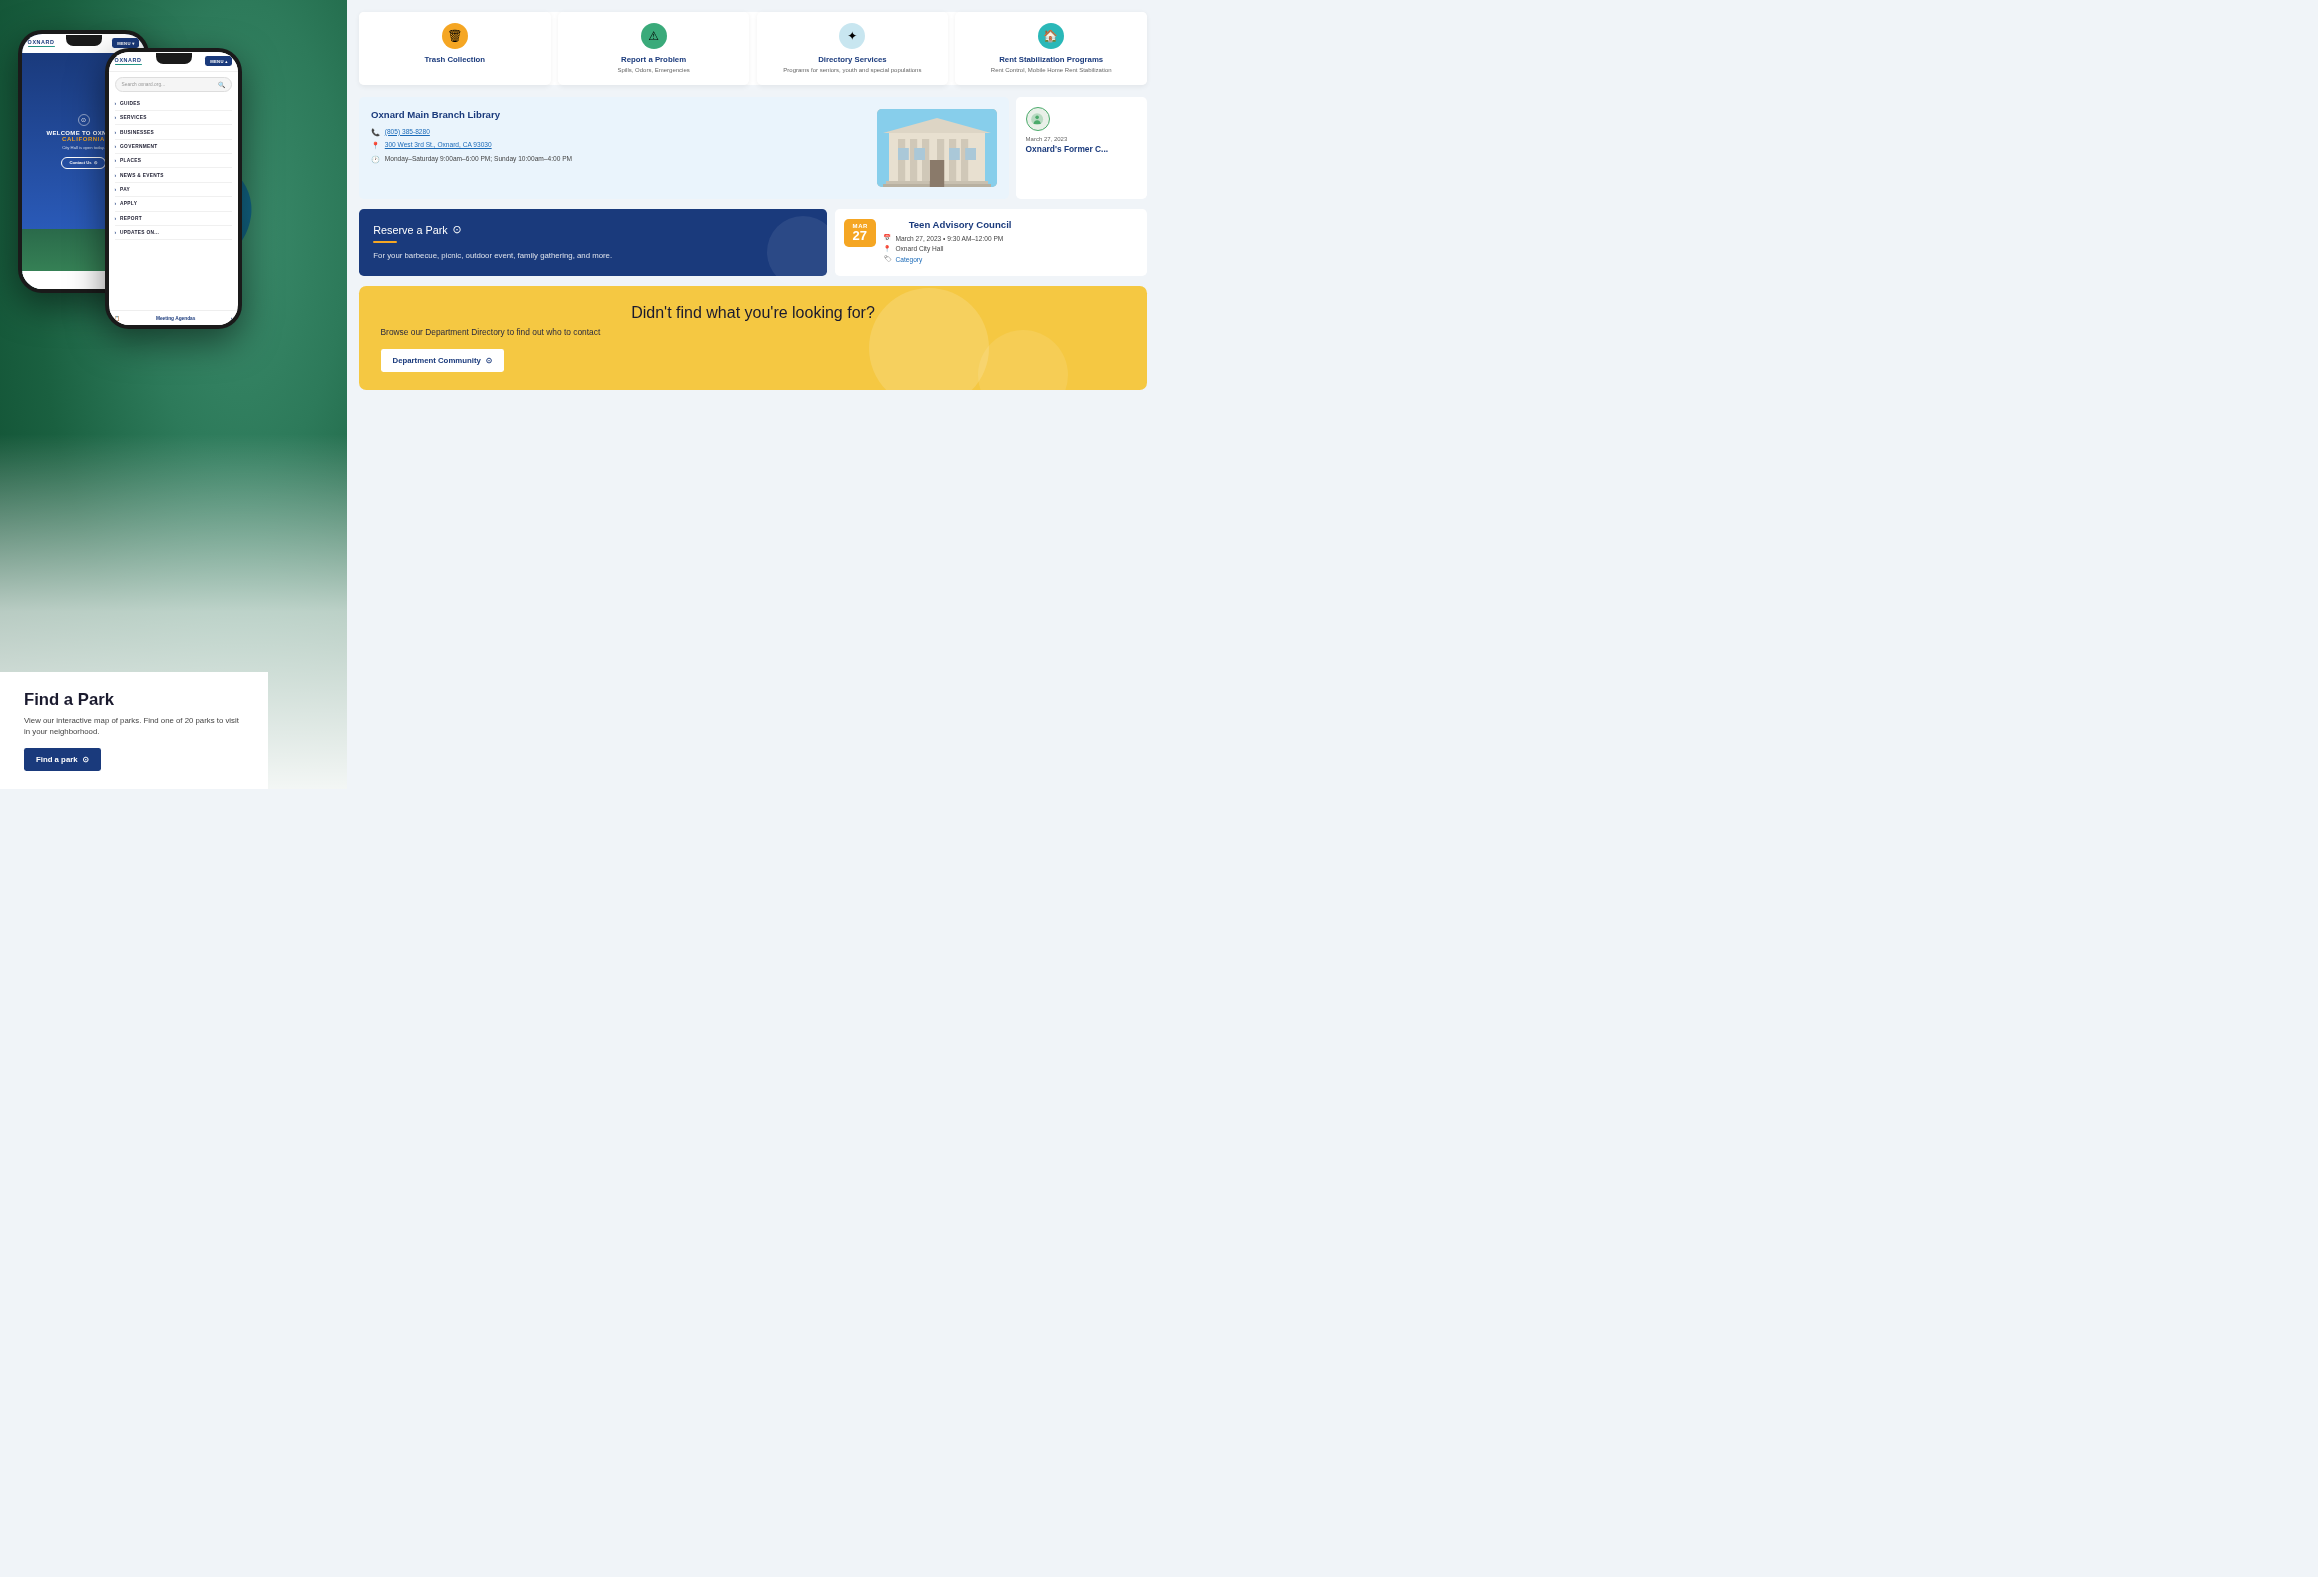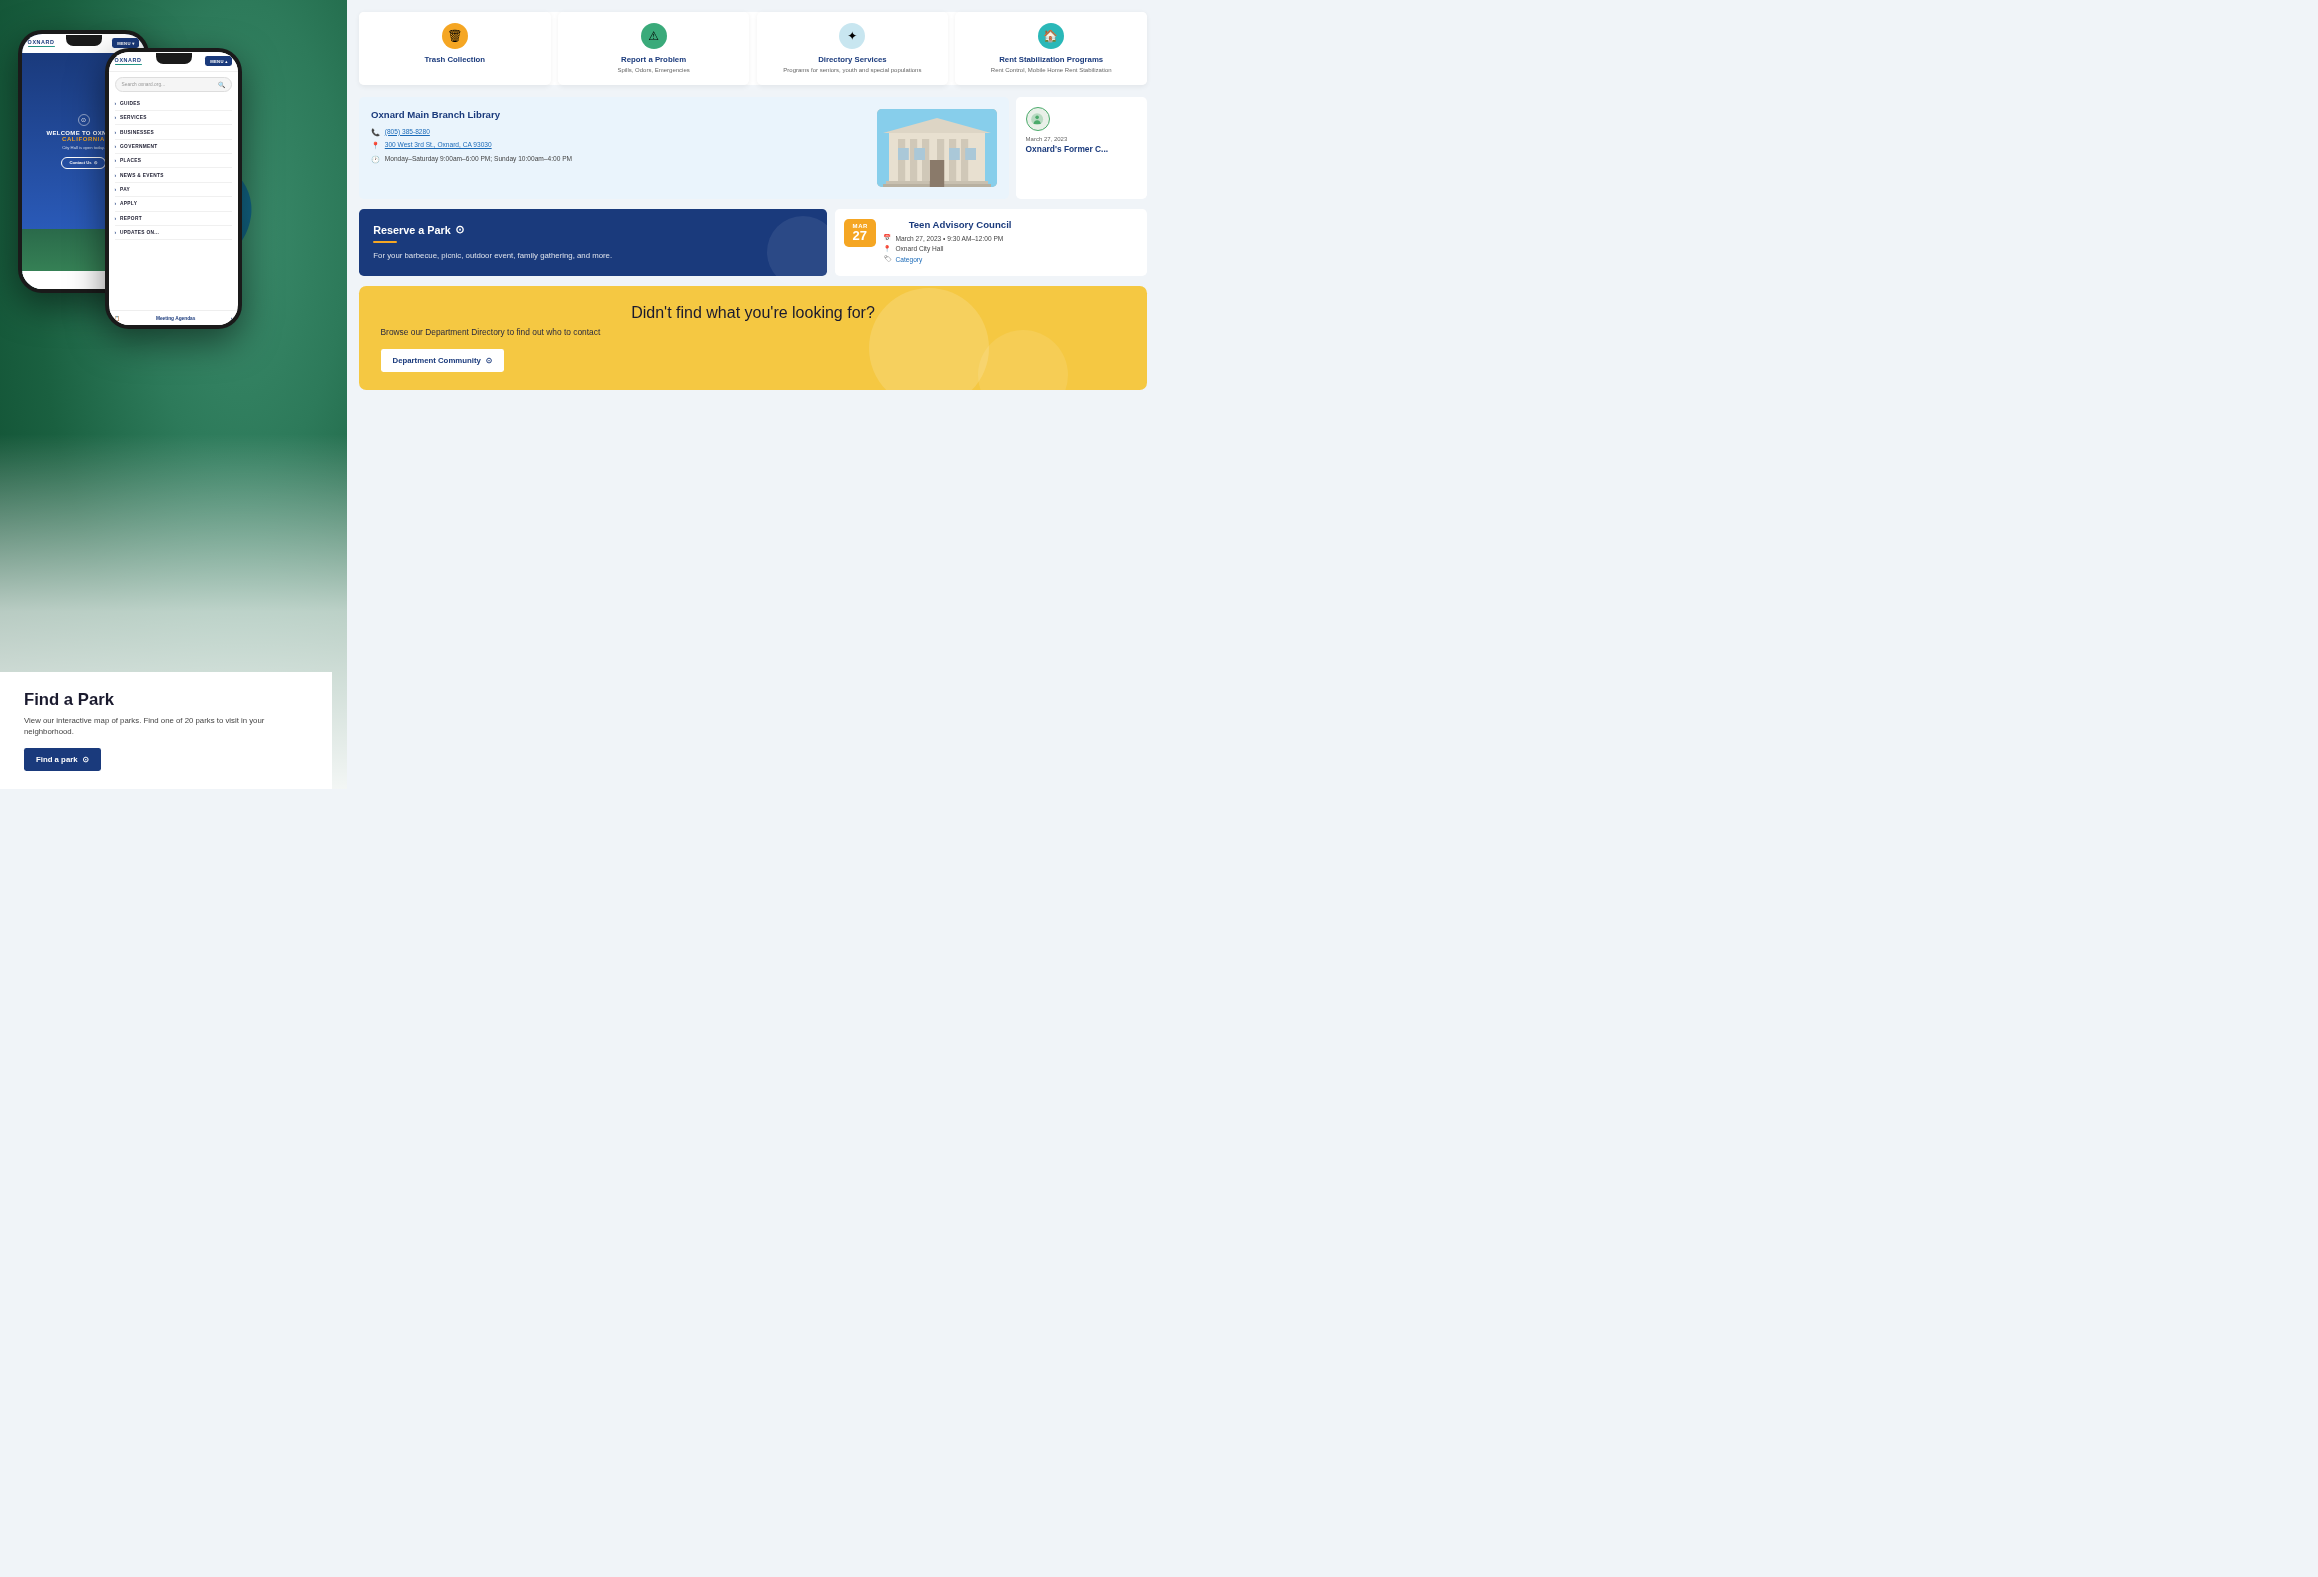--- a/index.html
+++ b/index.html
@@ -305,21 +305,21 @@
       font-size: 4.8px;
       color: #1a3a7c;
       font-weight: 600;
     }
 
     
     .find-park-section {
       position: absolute;
       bottom: 0;
       left: 0;
-      width: 332px;
+      width: 268px;
       background: white;
       padding: 18px 24px;
     }
 
     .find-park-title {
       font-size: 16.7px;
       font-weight: 800;
       color: #1a1a2e;
       margin-bottom: 4.8px;
     }
@@ -513,21 +513,21 @@
     .reserve-park-card {
       flex: 1.5;
       background: #1a3a7c;
       border-radius: 4.8px;
       padding: 14.3px;
       color: white;
     }
 
     .reserve-title {
       font-size: 10.8px;
-      font-weight: 700;
+      font-weight: 400;
       color: white;
       margin-bottom: 4.8px;
       display: flex;
       align-items: center;
       gap: 4.8px;
     }
 
     .reserve-underline {
       width: 24px;
       height: 1.8px;

